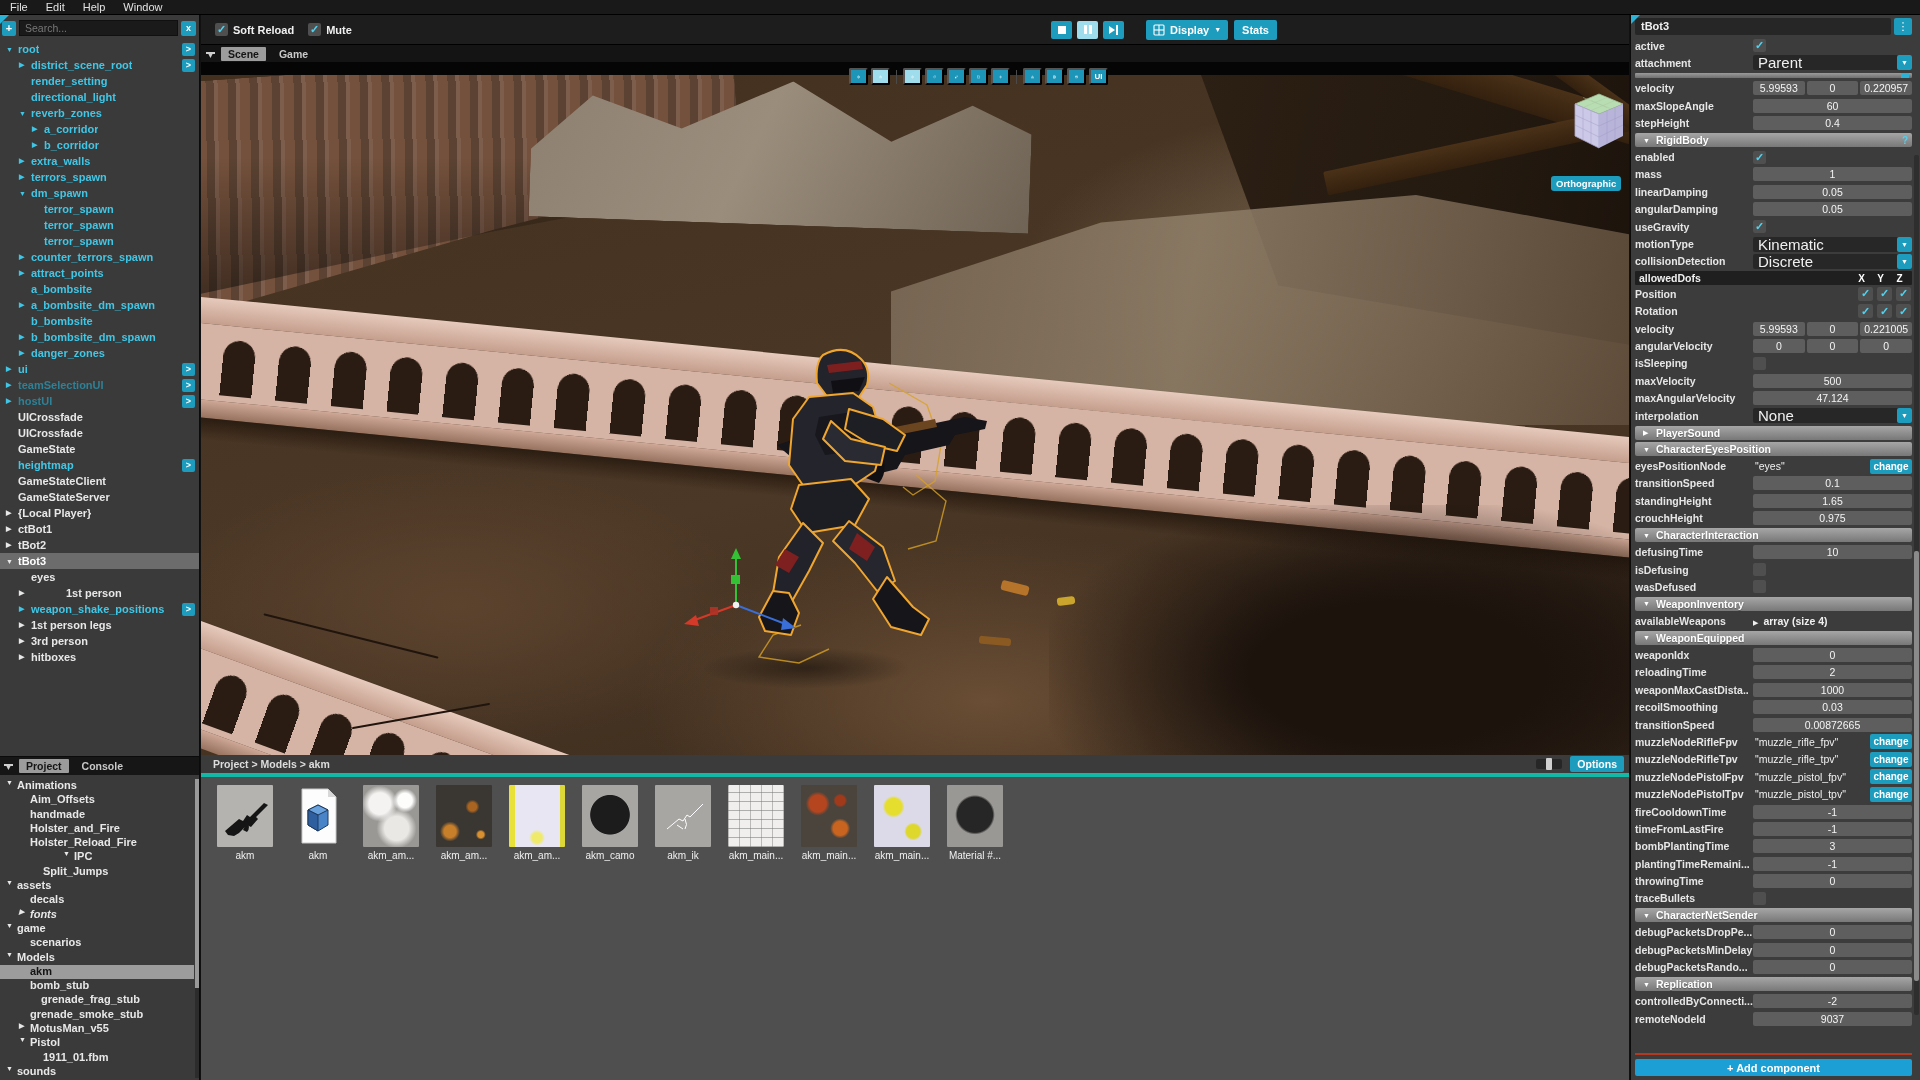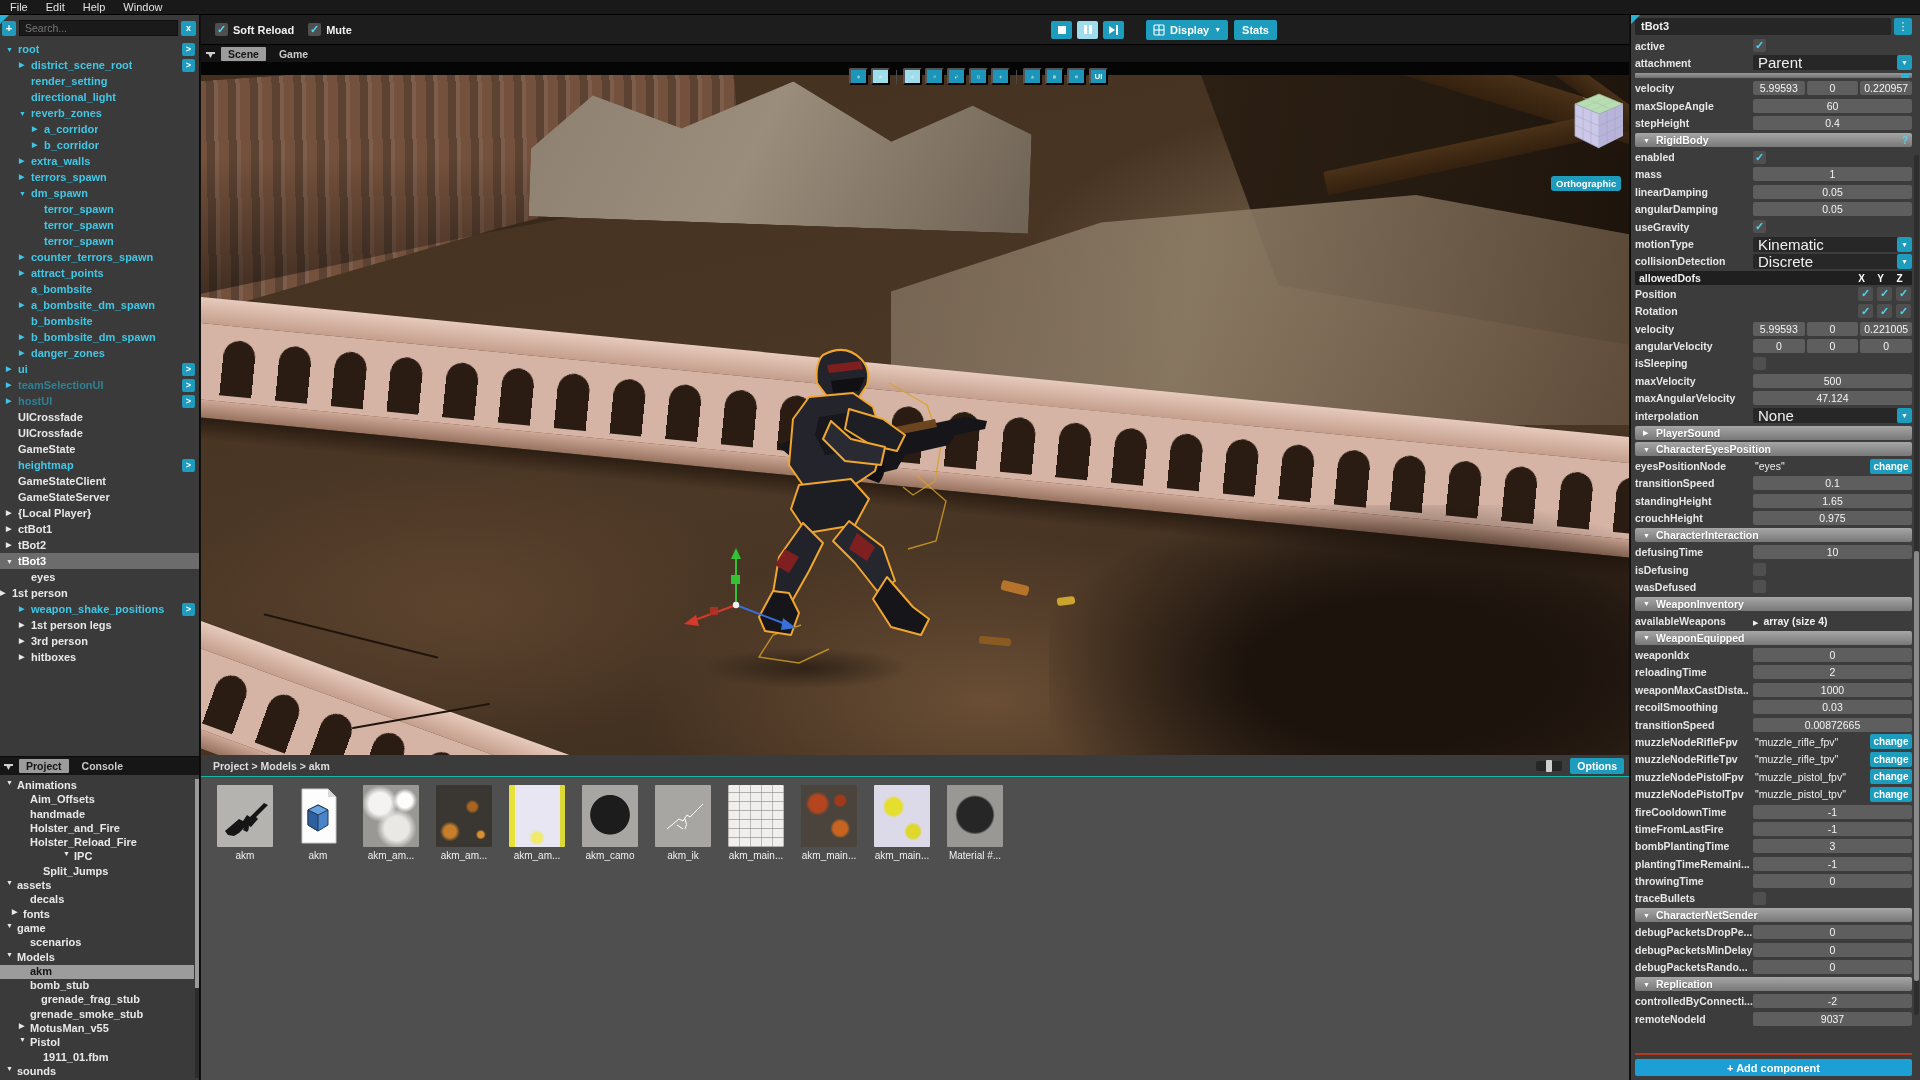--- a/index.html
+++ b/index.html
@@ -119,21 +119,21 @@
   .vpt{width:19px;height:17px;border-radius:2px;background:#1D95B8;display:flex;align-items:center;justify-content:center;}
   .vpt.active{background:#9FDCEC;}
   .vpt span{color:#fff;font-size:8px;font-weight:bold;}
   .vpt-div{width:1px;height:14px;background:#4a4a4a;margin:0 3px;}
 
   #cube-gizmo{position:absolute;left:1372px;top:30px;z-index:5;}
   #ortho-label{position:absolute;left:1350px;top:114px;background:#1E9CBE;color:#fff;font-size:9.5px;font-weight:bold;padding:2px 5px;border-radius:3px;z-index:5;}
 
   
   #assets{position:absolute;left:0;top:740px;width:1428px;height:325px;background:#4f4f4f;}
-  #asset-bar{height:22px;background:#3b3b3b;border-bottom:1px solid #14b8a6;display:flex;align-items:center;padding:0 5px 0 12px;}
+  #asset-bar{height:22px;background:#3b3b3b;border-bottom:4px solid #14b8a6;display:flex;align-items:center;padding:0 5px 0 12px;}
   #breadcrumb{color:#ddd;font-size:10.5px;font-weight:bold;}
   #thumb-slider{margin-left:auto;width:26px;height:10px;background:#262626;border-radius:2px;position:relative;}
   #thumb-slider i{position:absolute;left:10px;top:-1px;width:6px;height:12px;background:#cfcfcf;border-radius:1px;display:block;}
   #options-button{margin-left:8px;height:16px;background:#1E9CBE;color:#fff;font-size:10.5px;font-weight:bold;border:none;border-radius:2px;padding:0 7px;}
   #tiles{display:flex;gap:17px;padding:8px 0 0 16px;}
   .tile{width:56px;flex:none;}
   .thumb{width:56px;height:62px;border-radius:1px;position:relative;overflow:hidden;}
   .tile .tlbl{color:#f0f0f0;font-size:10px;text-align:center;margin-top:3px;white-space:nowrap;}
   .thumb.rifle-dark{background:#b5b3b0;}
   .thumb.model-file{background:#4f4f4f;}
@@ -336,21 +336,21 @@
           <span class="tlabel white">tBot2</span>
         </div>
         <div class="trow sel" style="padding-left: 6px;">
           <span class="arr white">▼</span>
           <span class="tlabel white">tBot3</span>
         </div>
         <div class="trow" style="padding-left: 19px;">
           <span class="arr white"></span>
           <span class="tlabel white">eyes</span>
         </div>
-        <div class="trow" style="">
+        <div class="trow" style="padding-left: 19px; gap: 35px;">
           <span class="arr white">▶</span>
           <span class="tlabel white">1st person</span>
         </div>
         <div class="trow" style="padding-left: 19px;">
           <span class="arr">▶</span>
           <span class="tlabel cyan">weapon_shake_positions</span>
           <span class="chip">&gt;</span>
         </div>
         <div class="trow" style="padding-left: 19px;">
           <span class="arr white">▶</span>
@@ -406,21 +406,21 @@
           <span class="tlabel white">Split_Jumps</span>
         </div>
         <div class="prow" style="padding-left: 6px;">
           <span class="arr white">▼</span>
           <span class="tlabel white">assets</span>
         </div>
         <div class="prow" style="padding-left: 19px;">
           <span class="arr white"></span>
           <span class="tlabel white">decals</span>
         </div>
-        <div class="prow" style="padding-left: 12px;">
+        <div class="prow" style="padding-left: 19px; font-style: italic;">
           <span class="arr white">▶</span>
           <span class="tlabel white">fonts</span>
         </div>
         <div class="prow" style="padding-left: 6px;">
           <span class="arr white">▼</span>
           <span class="tlabel white">game</span>
         </div>
         <div class="prow" style="padding-left: 19px;">
           <span class="arr white"></span>
           <span class="tlabel white">scenarios</span>

